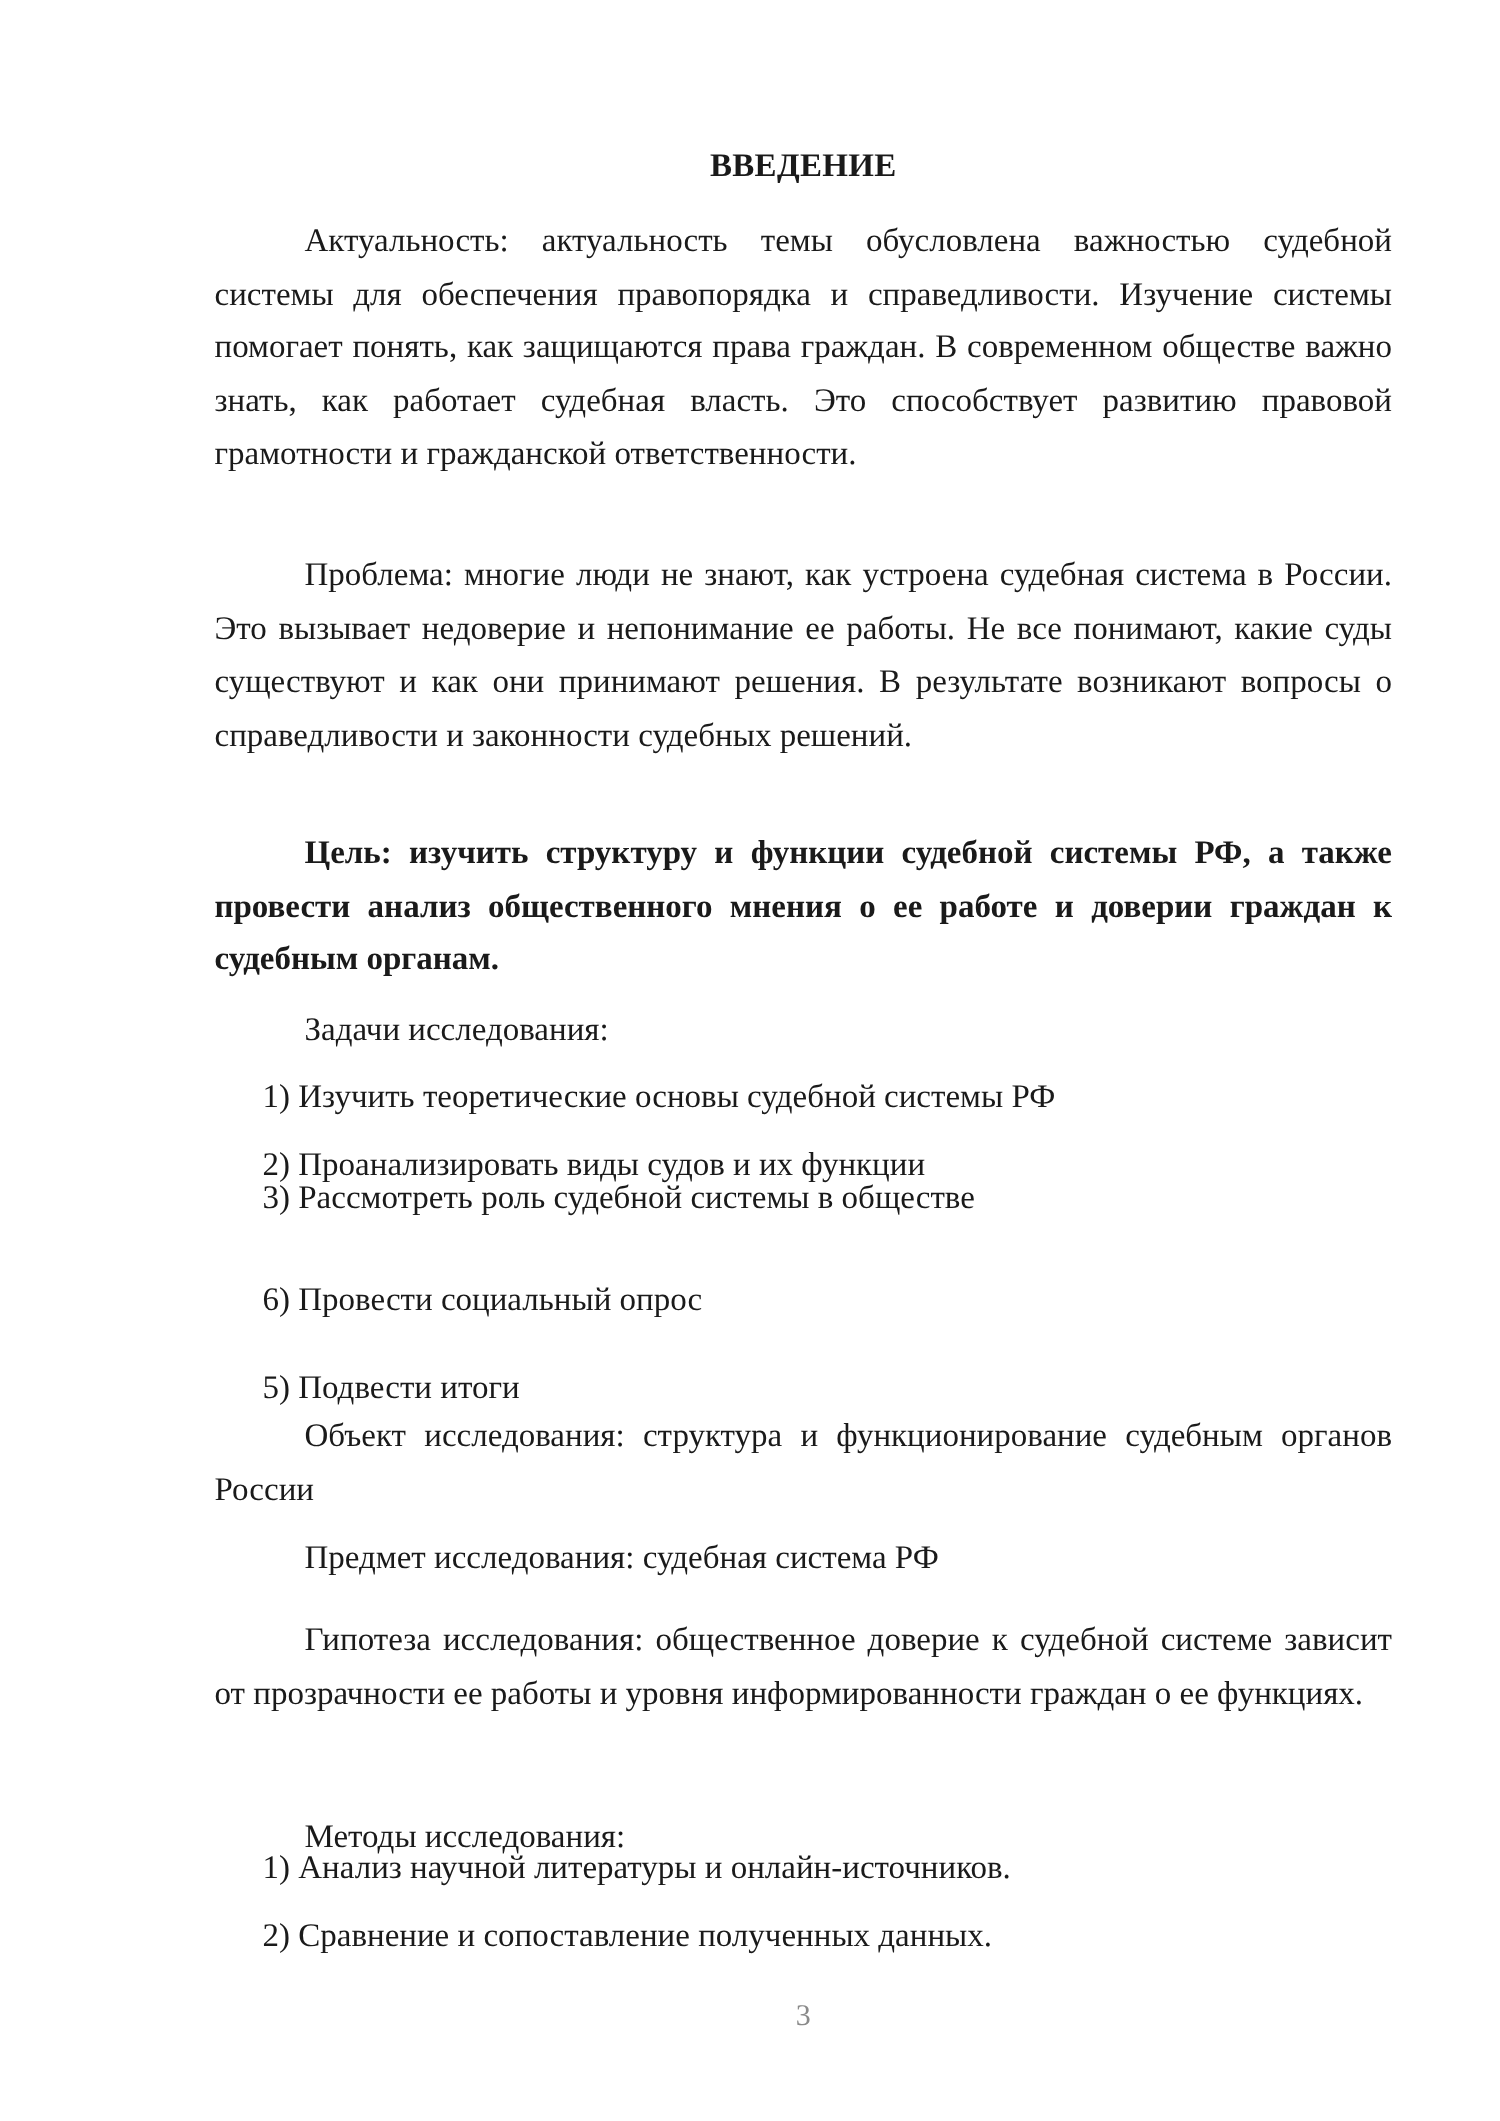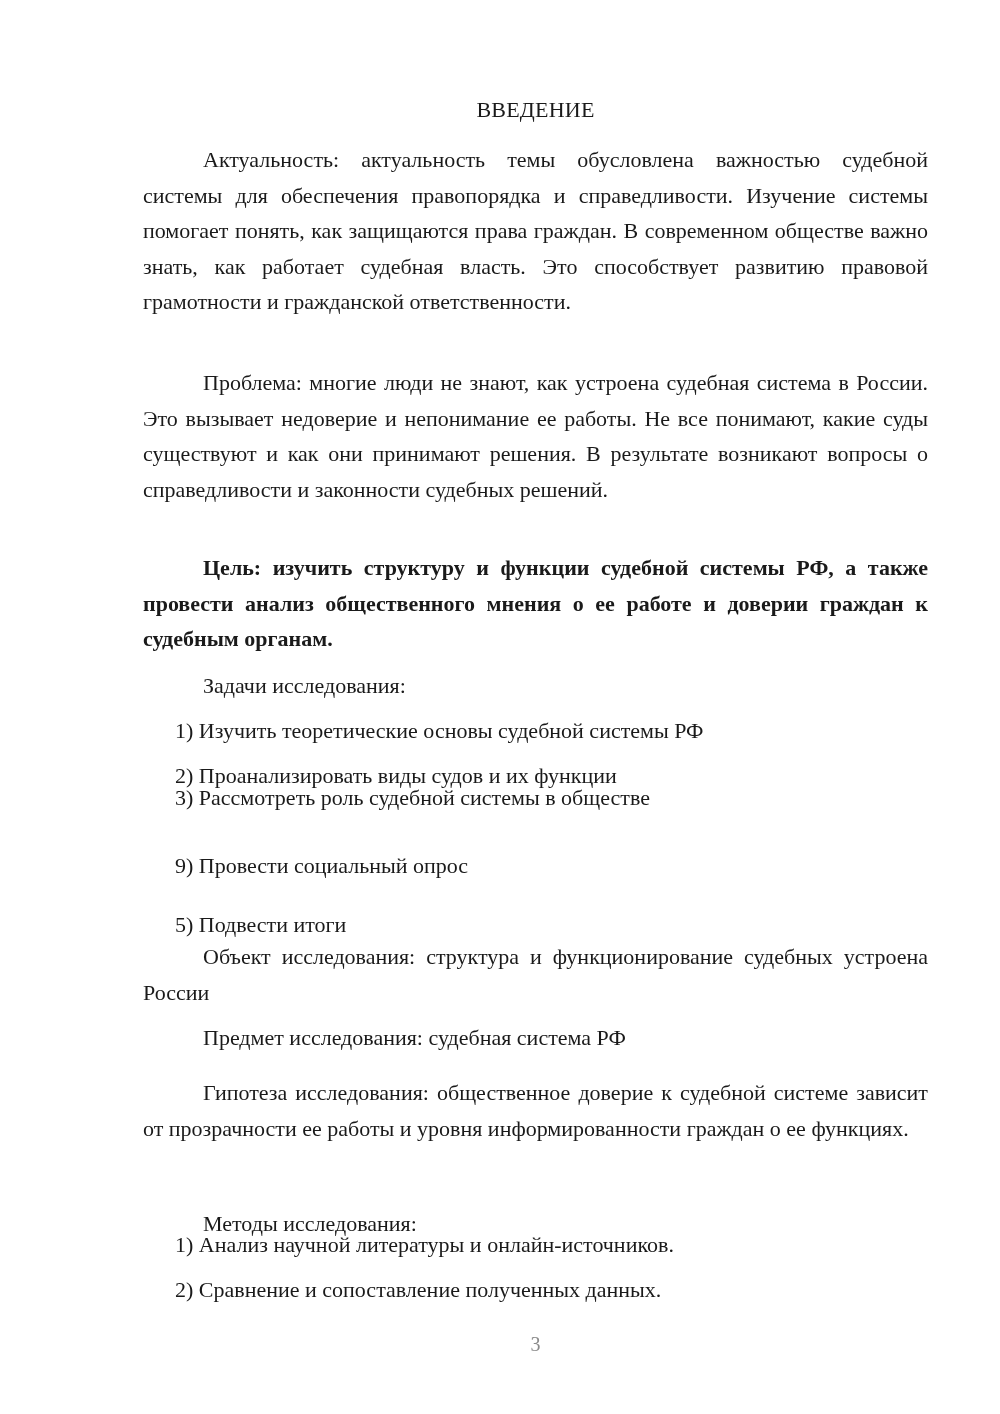--- a/index.html
+++ b/index.html
@@ -20,21 +20,21 @@
       left: 143px;
       top: 0;
       width: 785px;
     }
     .title {
       position: absolute;
       left: 0;
       top: 96px;
       width: 785px;
       text-align: center;
-      font-weight: normal;
+      font-weight: bold;
       font-size: 22px;
       line-height: 28px;
       letter-spacing: 0.2px;
     }
     .para {
       position: absolute;
       left: 0;
       width: 785px;
       font-size: 22px;
       line-height: 35.5px;
@@ -78,24 +78,24 @@
 
   <p class="para" style="top:365px;">Проблема: многие люди не знают, как устроена судебная система в России. Это вызывает недоверие и непонимание ее работы. Не все понимают, какие суды существуют и как они принимают решения. В результате возникают вопросы о справедливости и законности судебных решений.</p>
 
   <p class="para" style="top:550px;font-weight:bold;">Цель: изучить структуру и функции судебной системы РФ, а также провести анализ общественного мнения о ее работе и доверии граждан к судебным органам.</p>
 
   <div class="indent-line" style="top:672px;">Задачи исследования:</div>
 
   <div class="list-item" style="top:717px;">1) Изучить теоретические основы судебной системы РФ</div>
   <div class="list-item" style="top:762px;">2) Проанализировать виды судов и их функции</div>
   <div class="list-item" style="top:784px;">3) Рассмотреть роль судебной системы в обществе</div>
-  <div class="list-item" style="top:852px;">9) Провести социальный опрос</div>
+  <div class="list-item" style="top:852px;">6) Провести социальный опрос</div>
   <div class="list-item" style="top:911px;text-align:right;">5) Подвести итоги</div>
 
-  <p class="para" style="top:939px;">Объект исследования: структура и функционирование судебных устроена России</p>
+  <p class="para" style="top:939px;">Объект исследования: структура и функционирование судебным органов России</p>
 
   <div class="indent-line" style="top:1024px;">Предмет исследования: судебная система РФ</div>
 
   <p class="para" style="top:1075px;font-family:Liberation Serif, serif;">Гипотеза исследования: общественное доверие к судебной системе зависит от прозрачности ее работы и уровня информированности граждан о ее функциях.</p>
 
   <div class="indent-line" style="top:1185px;margin-top:25px;">Методы исследования:</div>
 
   <div class="list-item" style="top:1231px;">1) Анализ научной литературы и онлайн-источников.</div>
   <div class="list-item" style="top:1276px;">2) Сравнение и сопоставление полученных данных.</div>
 

